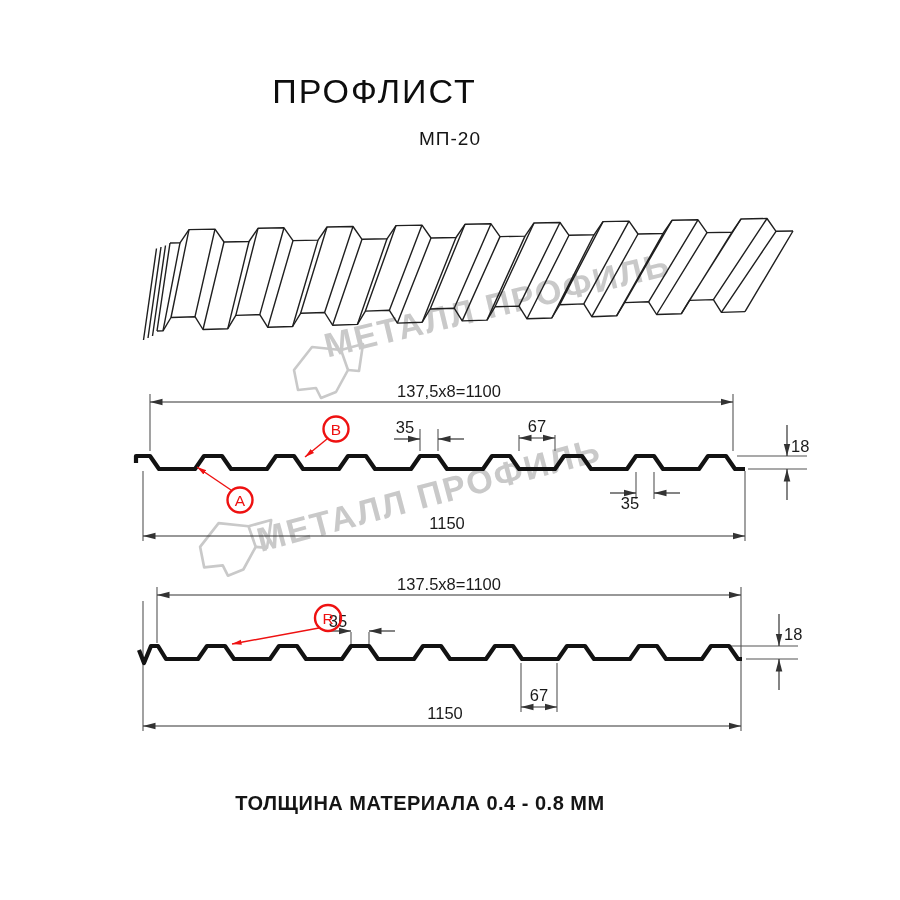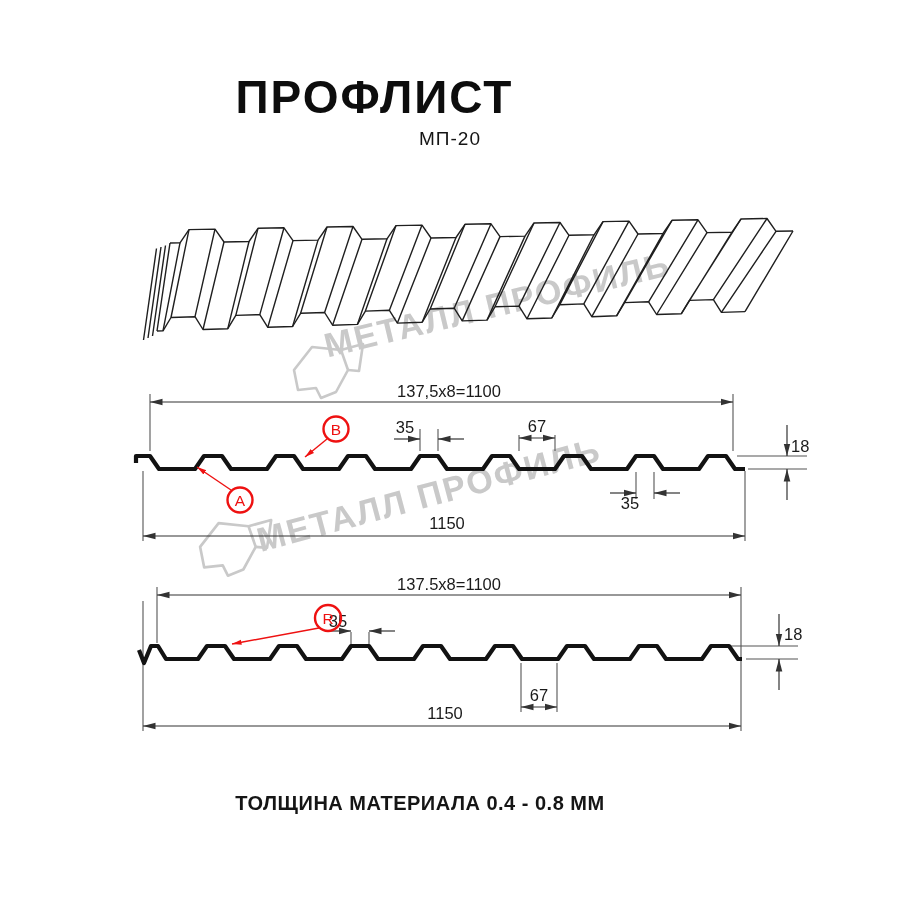--- a/index.html
+++ b/index.html
@@ -1,19 +1,19 @@
 <!DOCTYPE html>
 <html><head>
 <meta charset="utf-8">
 <style>
   html,body{margin:0;padding:0;background:#fff;}
   .page{position:relative;width:900px;height:900px;background:#fff;overflow:hidden;
         font-family:"Liberation Sans",sans-serif;color:#111;}
   .title{position:absolute;top:74px;left:0;width:749px;text-align:center;
-         font-size:46px;font-weight:700;letter-spacing:2px;color:#0d0d0d;line-height:1;}
+         font-size:34px;font-weight:400;letter-spacing:2px;color:#0d0d0d;line-height:1;}
   .subtitle{position:absolute;top:129px;left:0;width:900px;text-align:center;
          font-size:19px;font-weight:500;letter-spacing:1px;color:#141414;line-height:1;}
   .footer{position:absolute;top:793px;left:0;width:840px;text-align:center;
          font-size:20px;font-weight:700;letter-spacing:0.5px;color:#151515;line-height:1;}
   svg{position:absolute;top:0;left:0;}
   .ext{stroke:#555;stroke-width:1.1;fill:none;}
   .dim{stroke:#333;stroke-width:1.2;fill:none;}
   .prof{stroke:#121212;stroke-width:4.2;fill:none;stroke-linejoin:round;}
   .mesh{stroke:#1f1f1f;stroke-width:1.4;fill:none;stroke-linejoin:round;}
   .dim-text{font-family:"Liberation Sans",sans-serif;font-size:16.5px;fill:#1a1a1a;}

